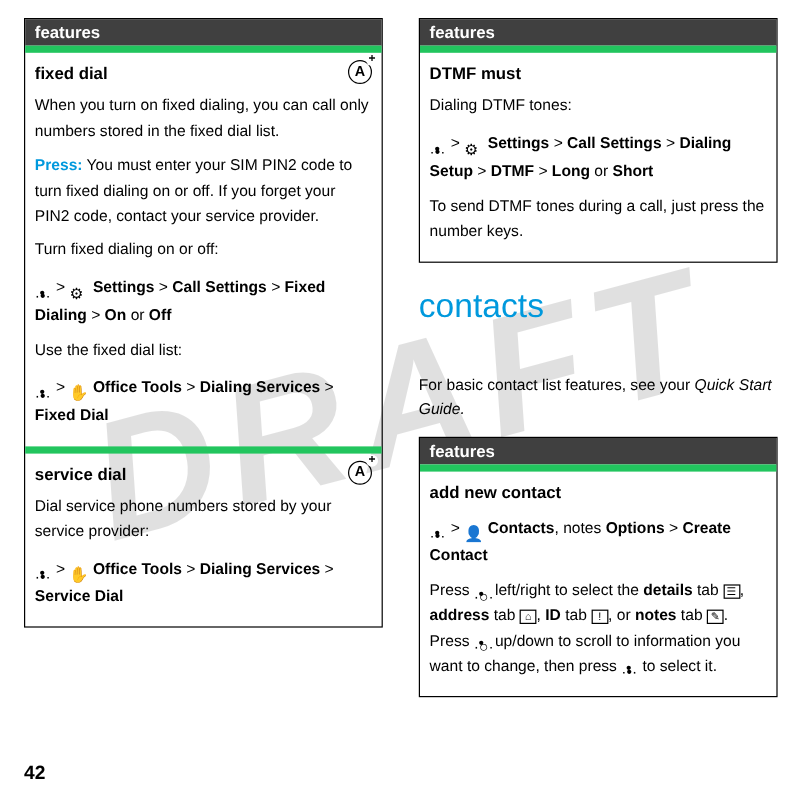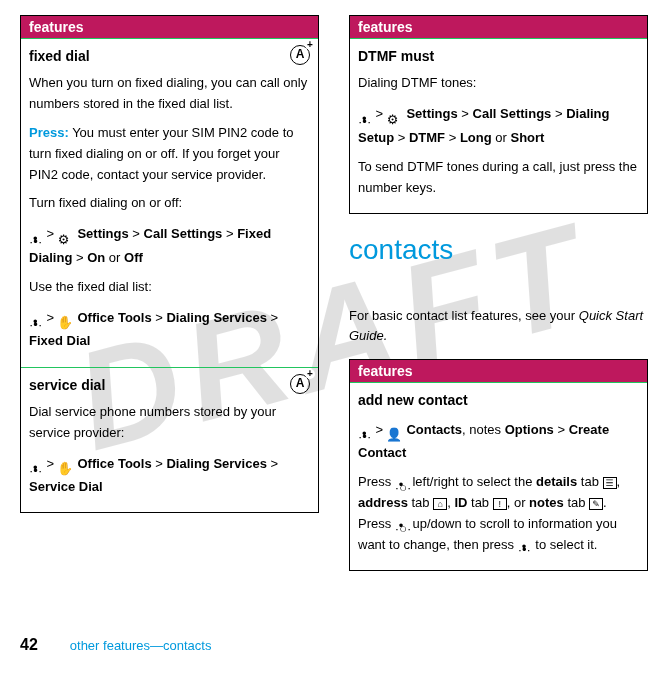--- a/index.html
+++ b/index.html
@@ -37,29 +37,29 @@
     }
     .column {
       flex: 1;
       width: 300px;
     }
     .box {
       border: 1px solid #000;
       width: 100%;
     }
     .header-row {
-      background: #be185d;
+      background: #404040;
       color: #fff;
       font-weight: bold;
       font-size: 14px;
       padding: 3px 8px;
     }
     .cell {
       padding: 6px 8px;
-      border-top: 1px solid #22c55e;
+      border-top: 6px solid #22c55e;
       font-size: 13px;
       line-height: 1.6;
     }
     .cell-title {
       font-weight: bold;
       font-size: 14px;
       margin-bottom: 6px;
       display: flex;
       justify-content: space-between;
       align-items: flex-start;
@@ -260,14 +260,13 @@
         <p>
           <span>Press </span><span class="dot-icon">·○·</span><span> left/right to select the </span><span class="bold">details</span><span> tab </span><span class="tab-icon">☰</span>, <span class="bold">address</span><span> tab </span><span class="tab-icon">⌂</span>, <span class="bold">ID</span><span> tab </span><span class="tab-icon">!</span><span>, or </span><span class="bold">notes</span><span> tab </span><span class="tab-icon">✎</span><span>. Press </span><span class="dot-icon">·○·</span><span> up/down to scroll to information you want to change, then press </span><span class="dot-icon">·•·</span><span> to select it.</span>
         </p>
       </div>
     </div>
   </div>
 </div>
 
 <div class="footer">
   <span class="page-num">42</span>
-  <span class="footer-text">other features—contacts</span>
 </div>
 
 </body></html>

